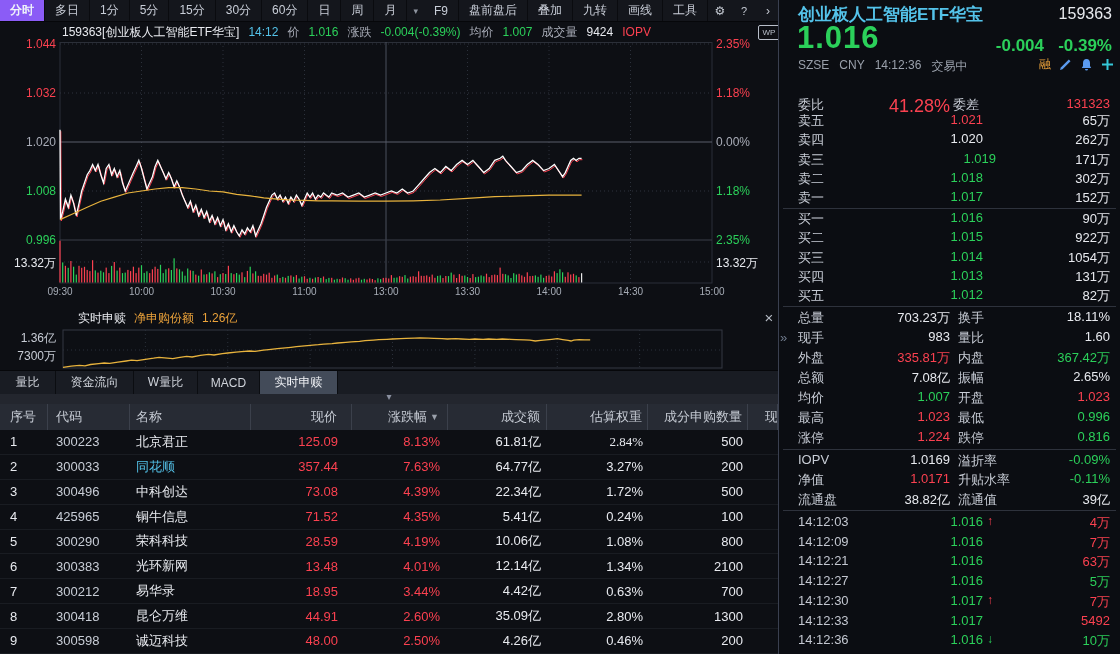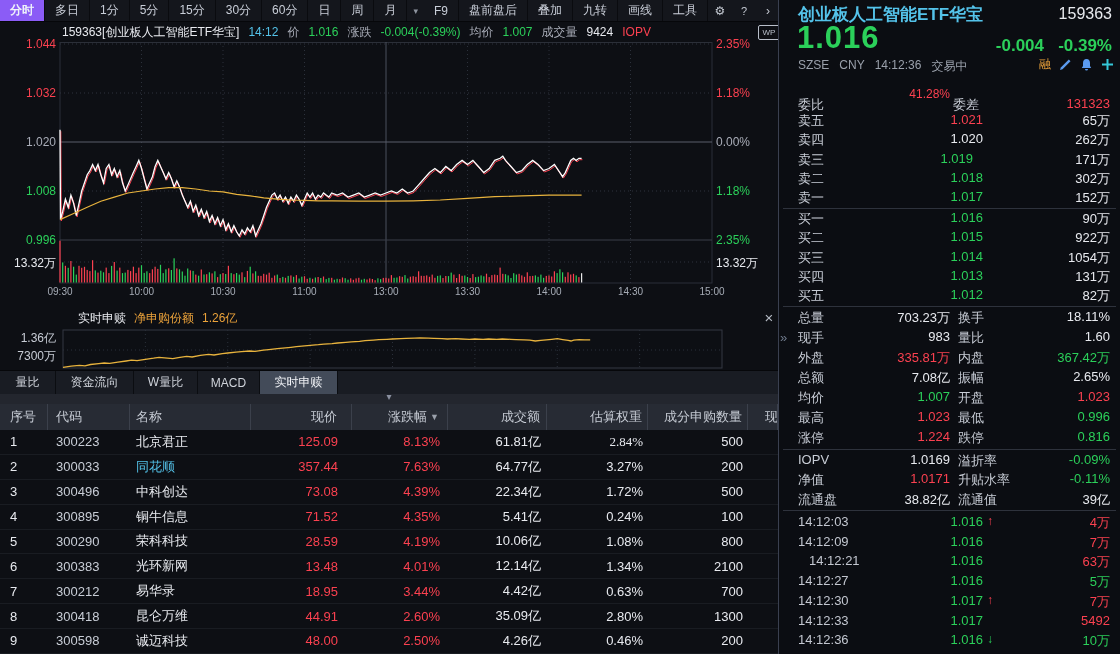--- a/index.html
+++ b/index.html
@@ -430,21 +430,21 @@
         <div class="td white" style="width: 121px; justify-content: flex-start; padding-left: 6px;">中科创达</div>
         <div class="td red" style="width: 101px; justify-content: flex-end; padding-right: 14px;">73.08</div>
         <div class="td red" style="width: 96px; justify-content: flex-end; padding-right: 8px;">4.39%</div>
         <div class="td white" style="width: 99px; justify-content: flex-end; padding-right: 6px;">22.34亿</div>
         <div class="td white" style="width: 101px; justify-content: flex-end; padding-right: 5px;">1.72%</div>
         <div class="td white" style="width: 100px; justify-content: flex-end; padding-right: 5px;">500</div>
         <div class="td white" style="width: 30px; justify-content: flex-start; padding-left: 17px;"></div>
       </div>
       <div class="tr" style="top: 74.64px;">
         <div class="td white" style="width: 48px; justify-content: flex-start; padding-left: 10px;">4</div>
-        <div class="td dim" style="width: 82px; justify-content: flex-start; padding-left: 8px;">300895</div>
+        <div class="td dim" style="width: 82px; justify-content: flex-start; padding-left: 8px;">425965</div>
         <div class="td white" style="width: 121px; justify-content: flex-start; padding-left: 6px;">铜牛信息</div>
         <div class="td red" style="width: 101px; justify-content: flex-end; padding-right: 14px;">71.52</div>
         <div class="td red" style="width: 96px; justify-content: flex-end; padding-right: 8px;">4.35%</div>
         <div class="td white" style="width: 99px; justify-content: flex-end; padding-right: 6px;">5.41亿</div>
         <div class="td white" style="width: 101px; justify-content: flex-end; padding-right: 5px;">0.24%</div>
         <div class="td white" style="width: 100px; justify-content: flex-end; padding-right: 5px;">100</div>
         <div class="td white" style="width: 30px; justify-content: flex-start; padding-left: 17px;"></div>
       </div>
       <div class="tr" style="top: 99.52px;">
         <div class="td white" style="width: 48px; justify-content: flex-start; padding-left: 10px;">5</div>
@@ -523,38 +523,38 @@
         </svg>
       <svg width="13" height="13" viewBox="0 0 13 13">
           <path d="M6.5 1 C4 1 3 3 3 5 L3 8 L1.8 10 L11.2 10 L10 8 L10 5 C10 3 9 1 6.5 1 Z M5 11 a1.5 1.5 0 0 0 3 0 Z" fill="#5b9bf0"></path>
         </svg>
       <svg width="13" height="13" viewBox="0 0 13 13">
           <path d="M5.5 1 h2 v4.5 H12 v2 H7.5 V12 h-2 V7.5 H1 v-2 h4.5 Z" fill="#35c8d8"></path>
         </svg>
     </div>
     <div>
       <span class="abs q-row-lab" style="left:19px;top:96px;">委比</span>
-      <span class="abs red" style="right:170px;top:87px;font-size:12px;">41.28%</span>
+      <span class="abs red" style="right:170px;top:96px;font-size:18px;">41.28%</span>
       <span class="abs q-row-lab" style="left:174px;top:96px;">委差</span>
       <span class="abs red" style="right:10px;top:96px;font-size:13px;">131323</span>
     </div>
     <div id="orderbook">
         <div style="position: absolute; left: 0px; top: 112px; width: 341px; height: 19px;">
           <span class="abs q-row-lab" style="left: 19px;">卖五</span>
           <span class="abs red" style="right: 137px; font-size: 13px;">1.021</span>
           <span class="abs white" style="right: 10px; font-size: 13px;">65万</span>
         </div>
         <div style="position: absolute; left: 0px; top: 131.3px; width: 341px; height: 19px;">
           <span class="abs q-row-lab" style="left: 19px;">卖四</span>
           <span class="abs white" style="right: 137px; font-size: 13px;">1.020</span>
           <span class="abs white" style="right: 10px; font-size: 13px;">262万</span>
         </div>
         <div style="position: absolute; left: 0px; top: 150.6px; width: 341px; height: 19px;">
           <span class="abs q-row-lab" style="left: 19px;">卖三</span>
-          <span class="abs green" style="right: 147px; font-size: 13px;">1.019</span>
+          <span class="abs green" style="right: 124px; font-size: 13px;">1.019</span>
           <span class="abs white" style="right: 10px; font-size: 13px;">171万</span>
         </div>
         <div style="position: absolute; left: 0px; top: 169.9px; width: 341px; height: 19px;">
           <span class="abs q-row-lab" style="left: 19px;">卖二</span>
           <span class="abs green" style="right: 137px; font-size: 13px;">1.018</span>
           <span class="abs white" style="right: 10px; font-size: 13px;">302万</span>
         </div>
         <div style="position: absolute; left: 0px; top: 189.2px; width: 341px; height: 19px;">
           <span class="abs q-row-lab" style="left: 19px;">卖一</span>
           <span class="abs green" style="right: 137px; font-size: 13px;">1.017</span>
@@ -658,21 +658,21 @@
           <span class="abs green" style="right: 137px; font-size: 13px;">1.016</span>
           <span class="abs red" style="left: 208px; font-size: 12px; font-weight: bold;">↑</span>
           <span class="abs red" style="right: 10px; font-size: 13px;">4万</span>
         </div>
         <div style="position: absolute; left: 0px; top: 533.7px; width: 341px; height: 19px;">
           <span class="abs" style="left: 19px; font-size: 13px; color: rgb(195, 199, 208);">14:12:09</span>
           <span class="abs green" style="right: 137px; font-size: 13px;">1.016</span>
           <span class="abs red" style="right: 10px; font-size: 13px;">7万</span>
         </div>
         <div style="position: absolute; left: 0px; top: 553.4px; width: 341px; height: 19px;">
-          <span class="abs" style="left: 30px; font-size: 13px; color: rgb(195, 199, 208);">14:12:21</span>
+          <span class="abs" style="left: 19px; font-size: 13px; color: rgb(195, 199, 208);">14:12:21</span>
           <span class="abs green" style="right: 137px; font-size: 13px;">1.016</span>
           <span class="abs red" style="right: 10px; font-size: 13px;">63万</span>
         </div>
         <div style="position: absolute; left: 0px; top: 573.1px; width: 341px; height: 19px;">
           <span class="abs" style="left: 19px; font-size: 13px; color: rgb(195, 199, 208);">14:12:27</span>
           <span class="abs green" style="right: 137px; font-size: 13px;">1.016</span>
           <span class="abs green" style="right: 10px; font-size: 13px;">5万</span>
         </div>
         <div style="position: absolute; left: 0px; top: 592.8px; width: 341px; height: 19px;">
           <span class="abs" style="left: 19px; font-size: 13px; color: rgb(195, 199, 208);">14:12:30</span>

